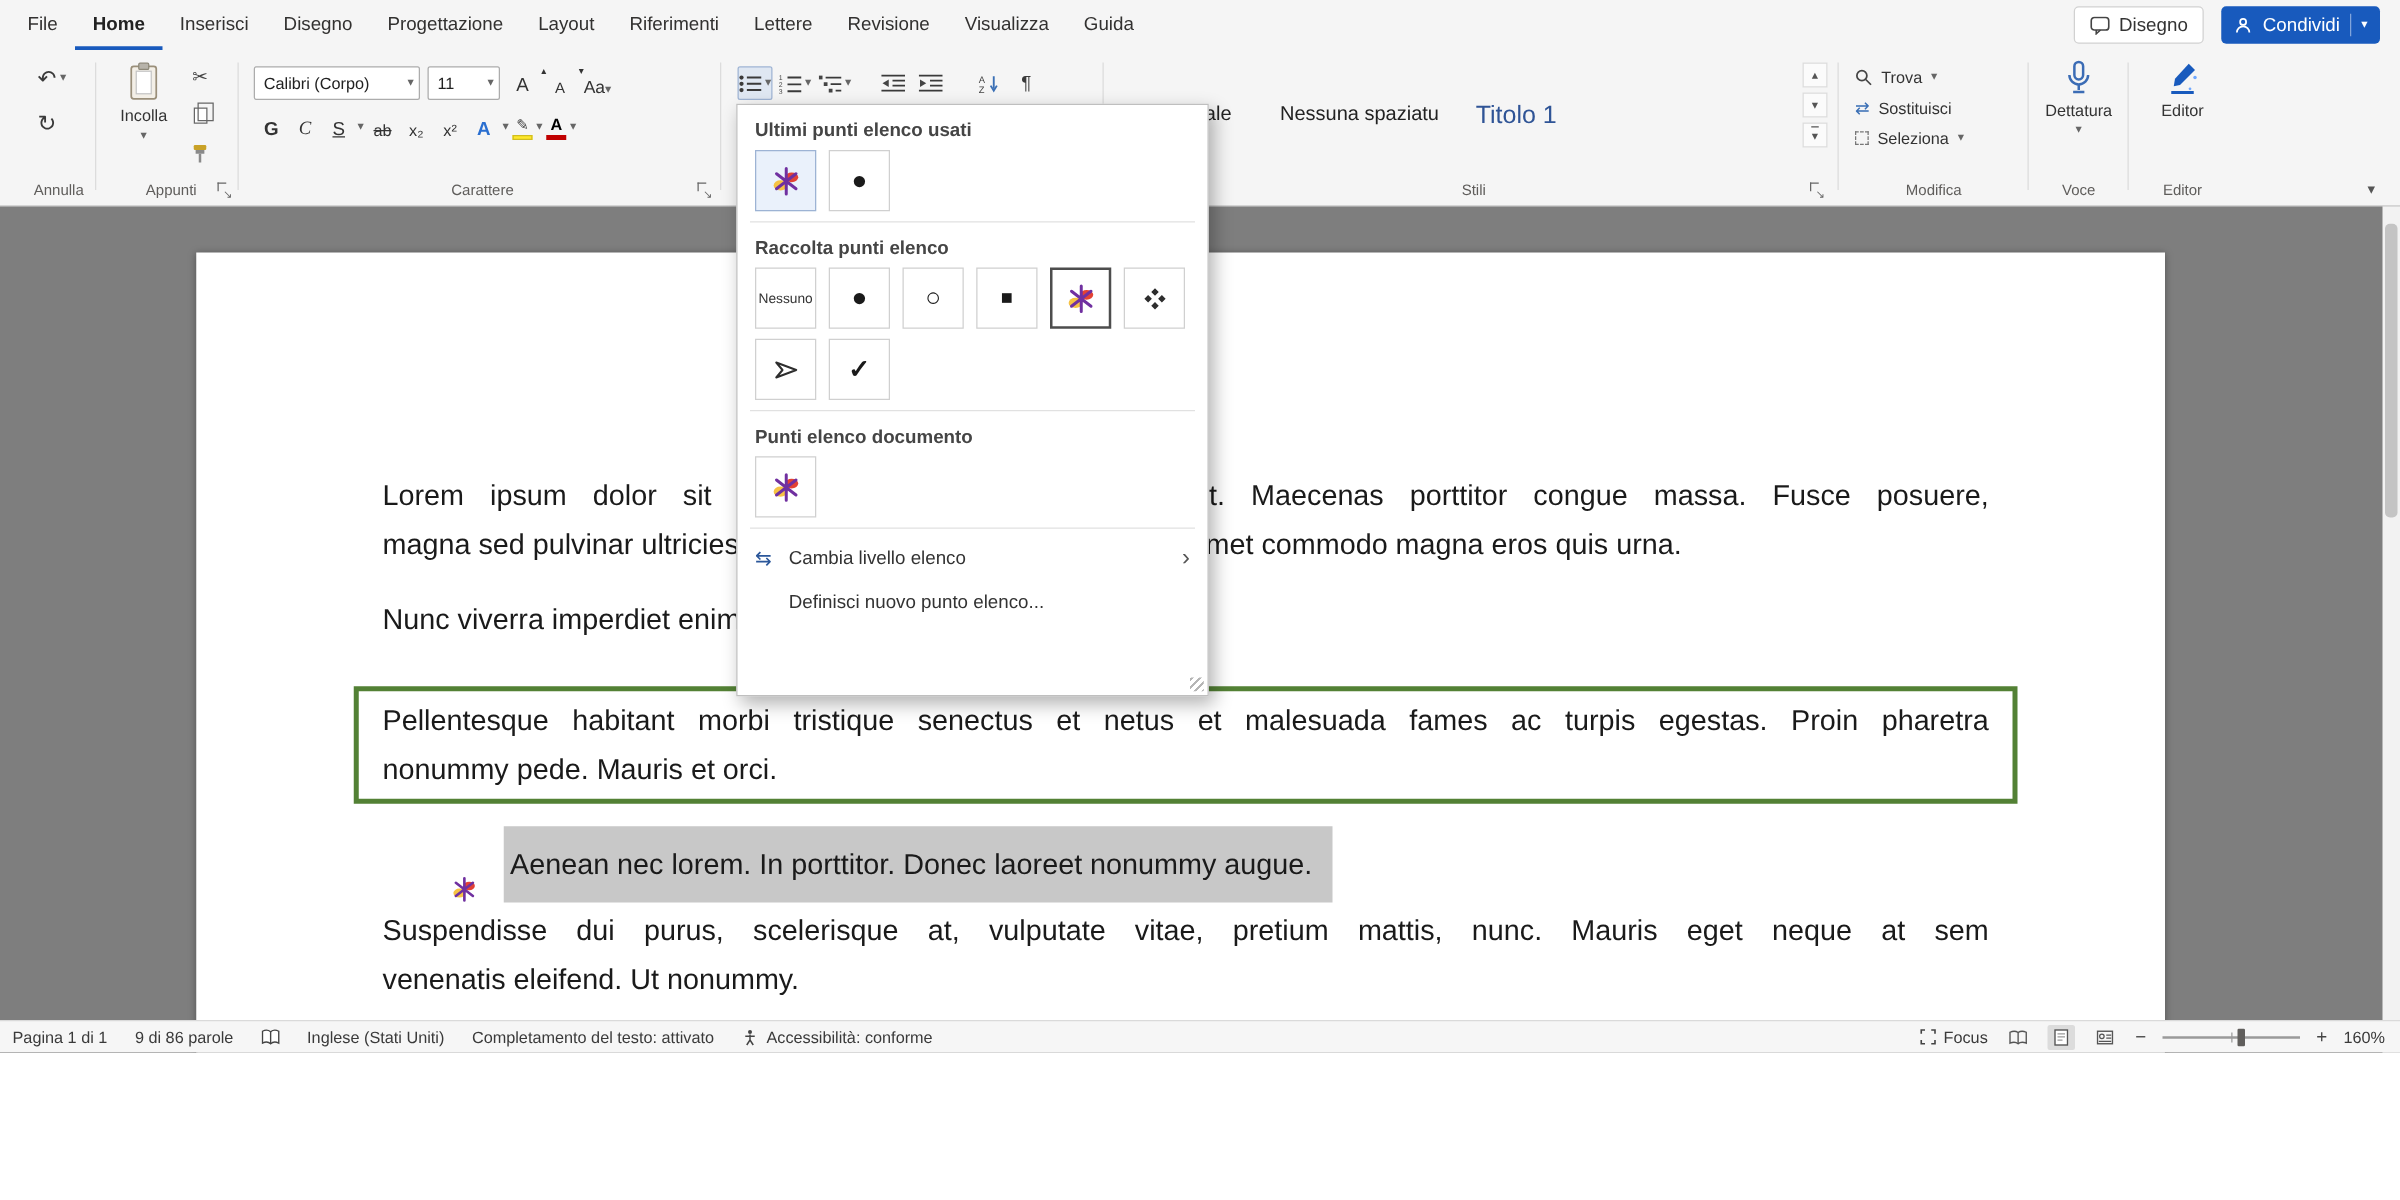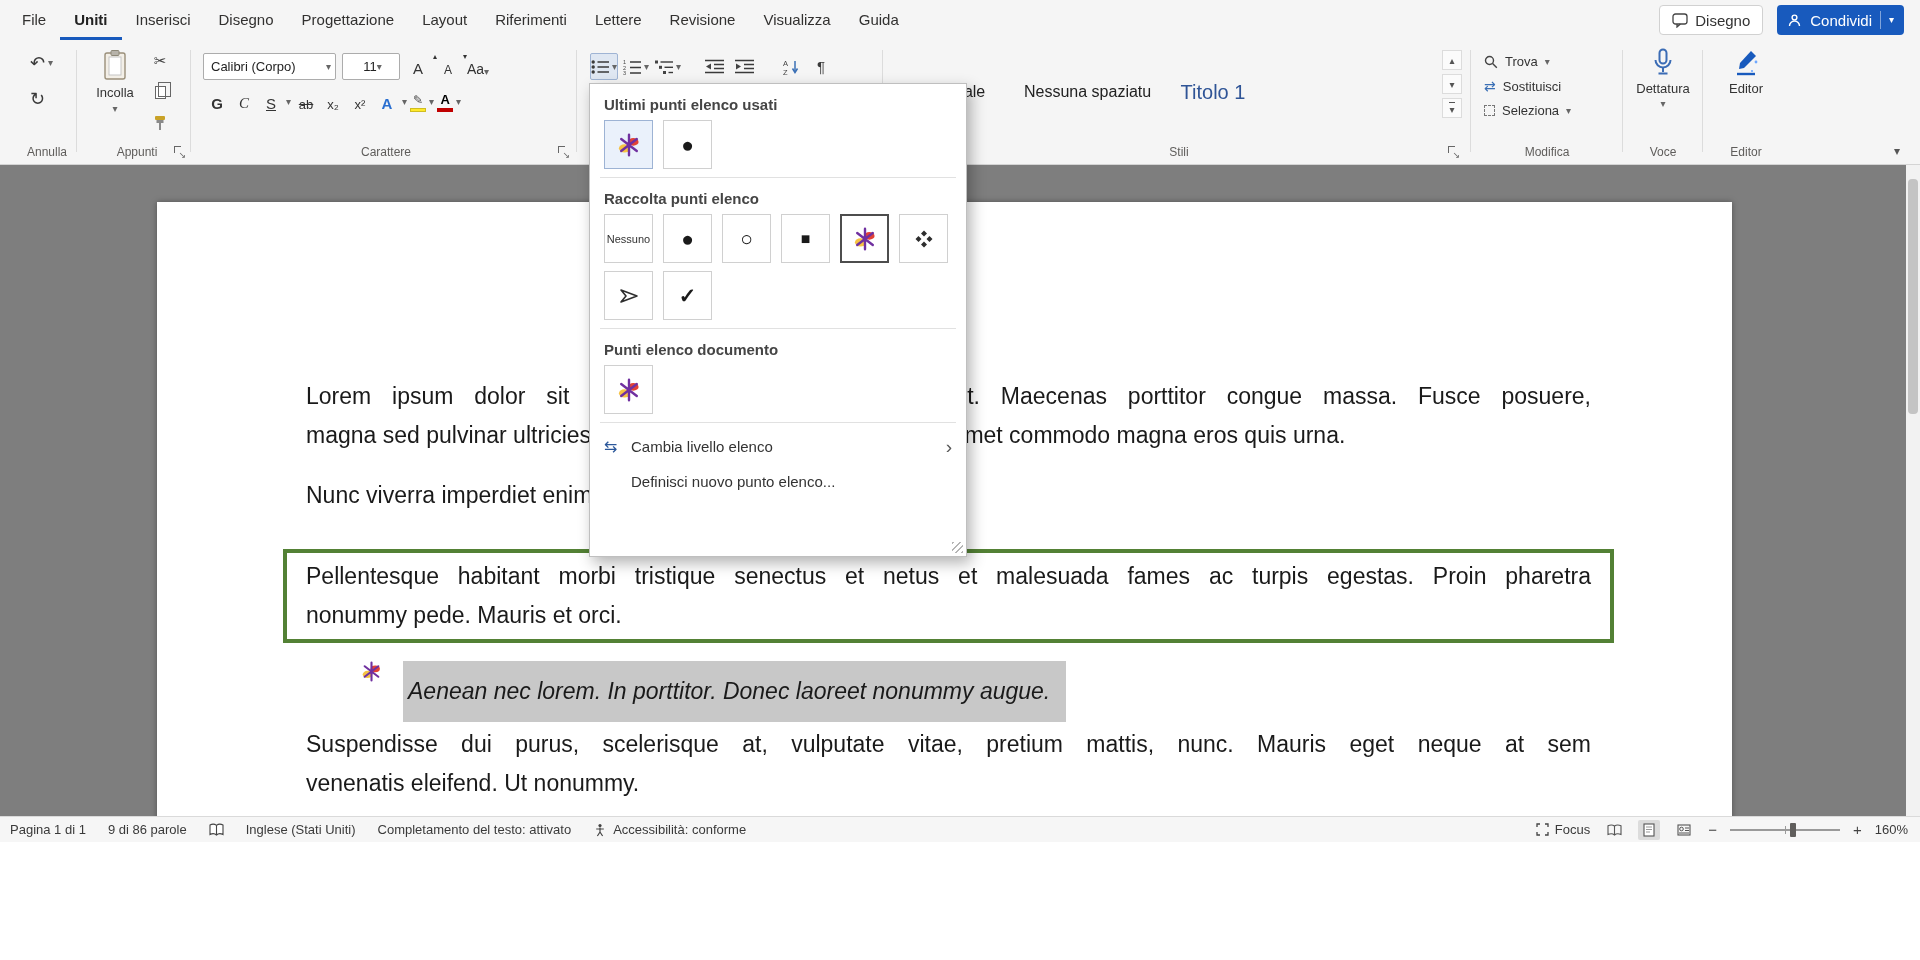--- a/index.html
+++ b/index.html
@@ -40,21 +40,21 @@
   .paste-big { position:absolute; left:6px; top:8px; width:50px; height:90px; display:flex; flex-direction:column; align-items:center; justify-content:flex-start; gap:4px; font-size:13px; color:#333; cursor:pointer; border:1px solid transparent; border-radius:3px; }
   .clip-col { position:absolute; left:66px; top:12px; display:flex; flex-direction:column; gap:13px; align-items:center; }
   .clip-col .ci { width:20px; height:18px; display:flex; align-items:center; justify-content:center; font-size:15px; color:#444; cursor:pointer; }
   .icon-copy { position:relative; width:11px; height:13px; border:1.5px solid #666; background:#fff; }
   .icon-copy::before { content:""; position:absolute; left:2.5px; top:-5px; width:11px; height:13px; border:1.5px solid #666; background:transparent; }
 
   
   .g-font { left:196px; width:380px; }
   .f-r1 { position:absolute; left:7px; top:13px; display:flex; align-items:center; gap:6px; }
   .combo { display:flex; align-items:center; justify-content:space-between; height:27px; background:#fff; border:1px solid #acacac; border-radius:2px; font-size:13px; color:#222; padding:0 4px 0 7px; cursor:pointer; }
-  .combo-font { width:133px; } .combo-size { width:58px;justify-content:center; }
+  .combo-font { width:133px; } .combo-size { width:58px; }
   .f-r2 { position:absolute; left:9px; top:49px; display:flex; align-items:center; gap:3px; }
   .fmt { min-width:24px; height:26px; display:flex; align-items:flex-end; justify-content:center; padding-bottom:3px; font-size:15px; color:#333; cursor:pointer; border-radius:2px; }
   .b { font-weight:800; } .i { font-style:italic; font-family:"Liberation Serif", serif; } .u { text-decoration:underline; }
   .strike { text-decoration:line-through; font-size:13px; }
   .subsup { font-size:13px; }
   .fx { color:#2a6fd0; font-weight:700; }
   .colbtn { display:flex; flex-direction:column; align-items:center; justify-content:flex-end; gap:1px; height:26px; padding-bottom:3px; cursor:pointer; }
   .colbar { width:16px; height:4px; }
   .bar-yellow { background:#ffe92a; border:1px solid #d0bd20; }
   .bar-red { background:#c00000; }
@@ -91,21 +91,21 @@
 
   
   .canvas { position:absolute; left:0; top:165px; width:1906px; height:769px; background:#7e7e7e; overflow:hidden; }
   .page { position:absolute; left:157px; top:37px; width:1575px; height:720px; background:#fff; box-shadow:0 0 6px rgba(0,0,0,.35); }
   .content { padding:175px 141px 0 149px; font-size:23px; line-height:39px; color:#1a1a1a; }
   .jl { text-align:justify; text-align-last:justify; }
   .ll { text-align:left; }
   .para1 { margin-bottom:21px; }
   .para2 { margin-bottom:34px; }
   .green-box { margin:0 -23px 18px -23px; border:4px solid #538135; padding:4px 19px; }
-  .bullet-row { display:flex; align-items:flex-start; height:61px; padding-left:55px; margin-bottom:3px;font-style:italic; }
+  .bullet-row { display:flex; align-items:flex-end; height:61px; padding-left:55px; margin-bottom:3px; }
   .bullet-row .cb { width:21px; height:21px; margin-right:21px; flex:0 0 auto; }
   .sel-text { display:inline-block; background:#c8c8c8; line-height:39px; padding:11px 16px 11px 5px; }
 
   .vscroll { position:absolute; right:0; top:165px; width:14px; height:769px; background:#f2f2f2; }
   .vthumb { position:absolute; left:2px; top:14px; width:10px; height:235px; background:#c4c4c4; border-radius:4px; }
 
   
   .bullet-menu { position:absolute; left:589px; top:83px; width:378px; height:474px; background:#fff; border:1px solid #bfbfbf; box-shadow:4px 6px 14px rgba(0,0,0,.3); z-index:60; }
   .bm-title { font-size:15px; font-weight:700; color:#454545; margin:12px 14px 7px 14px; }
   .bm-row { display:flex; gap:10px; margin:2px 14px 8px 14px; }
@@ -134,21 +134,21 @@
   .zoom-pm { font-size:15px; color:#444; cursor:pointer; }
 </style>
 </head>
 <body>
 
 <div class="app">
 
   <div class="tabbar">
     <div class="tabs">
       <div class="tab">File</div>
-      <div class="tab active">Uniti</div>
+      <div class="tab active">Home</div>
       <div class="tab">Inserisci</div>
       <div class="tab">Disegno</div>
       <div class="tab">Progettazione</div>
       <div class="tab">Layout</div>
       <div class="tab">Riferimenti</div>
       <div class="tab">Lettere</div>
       <div class="tab">Revisione</div>
       <div class="tab">Visualizza</div>
       <div class="tab">Guida</div>
     </div>

